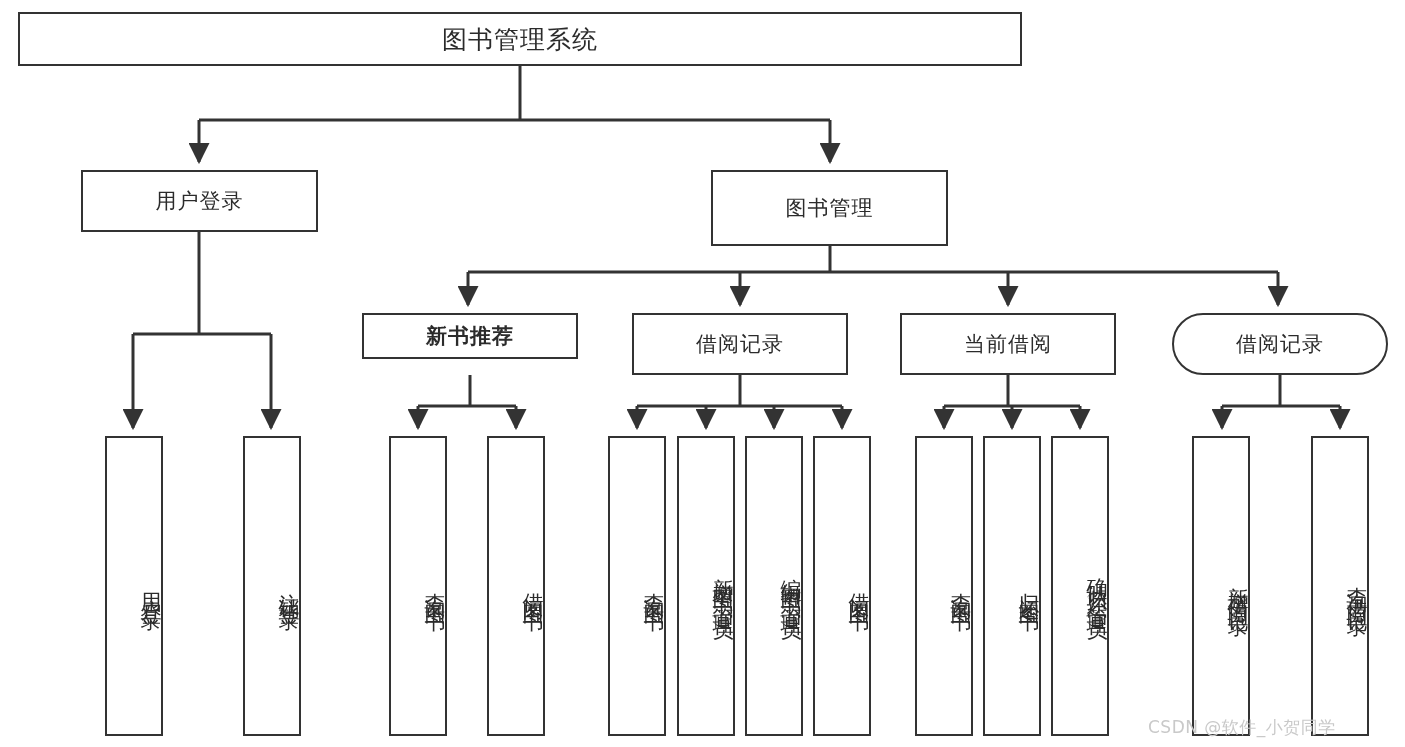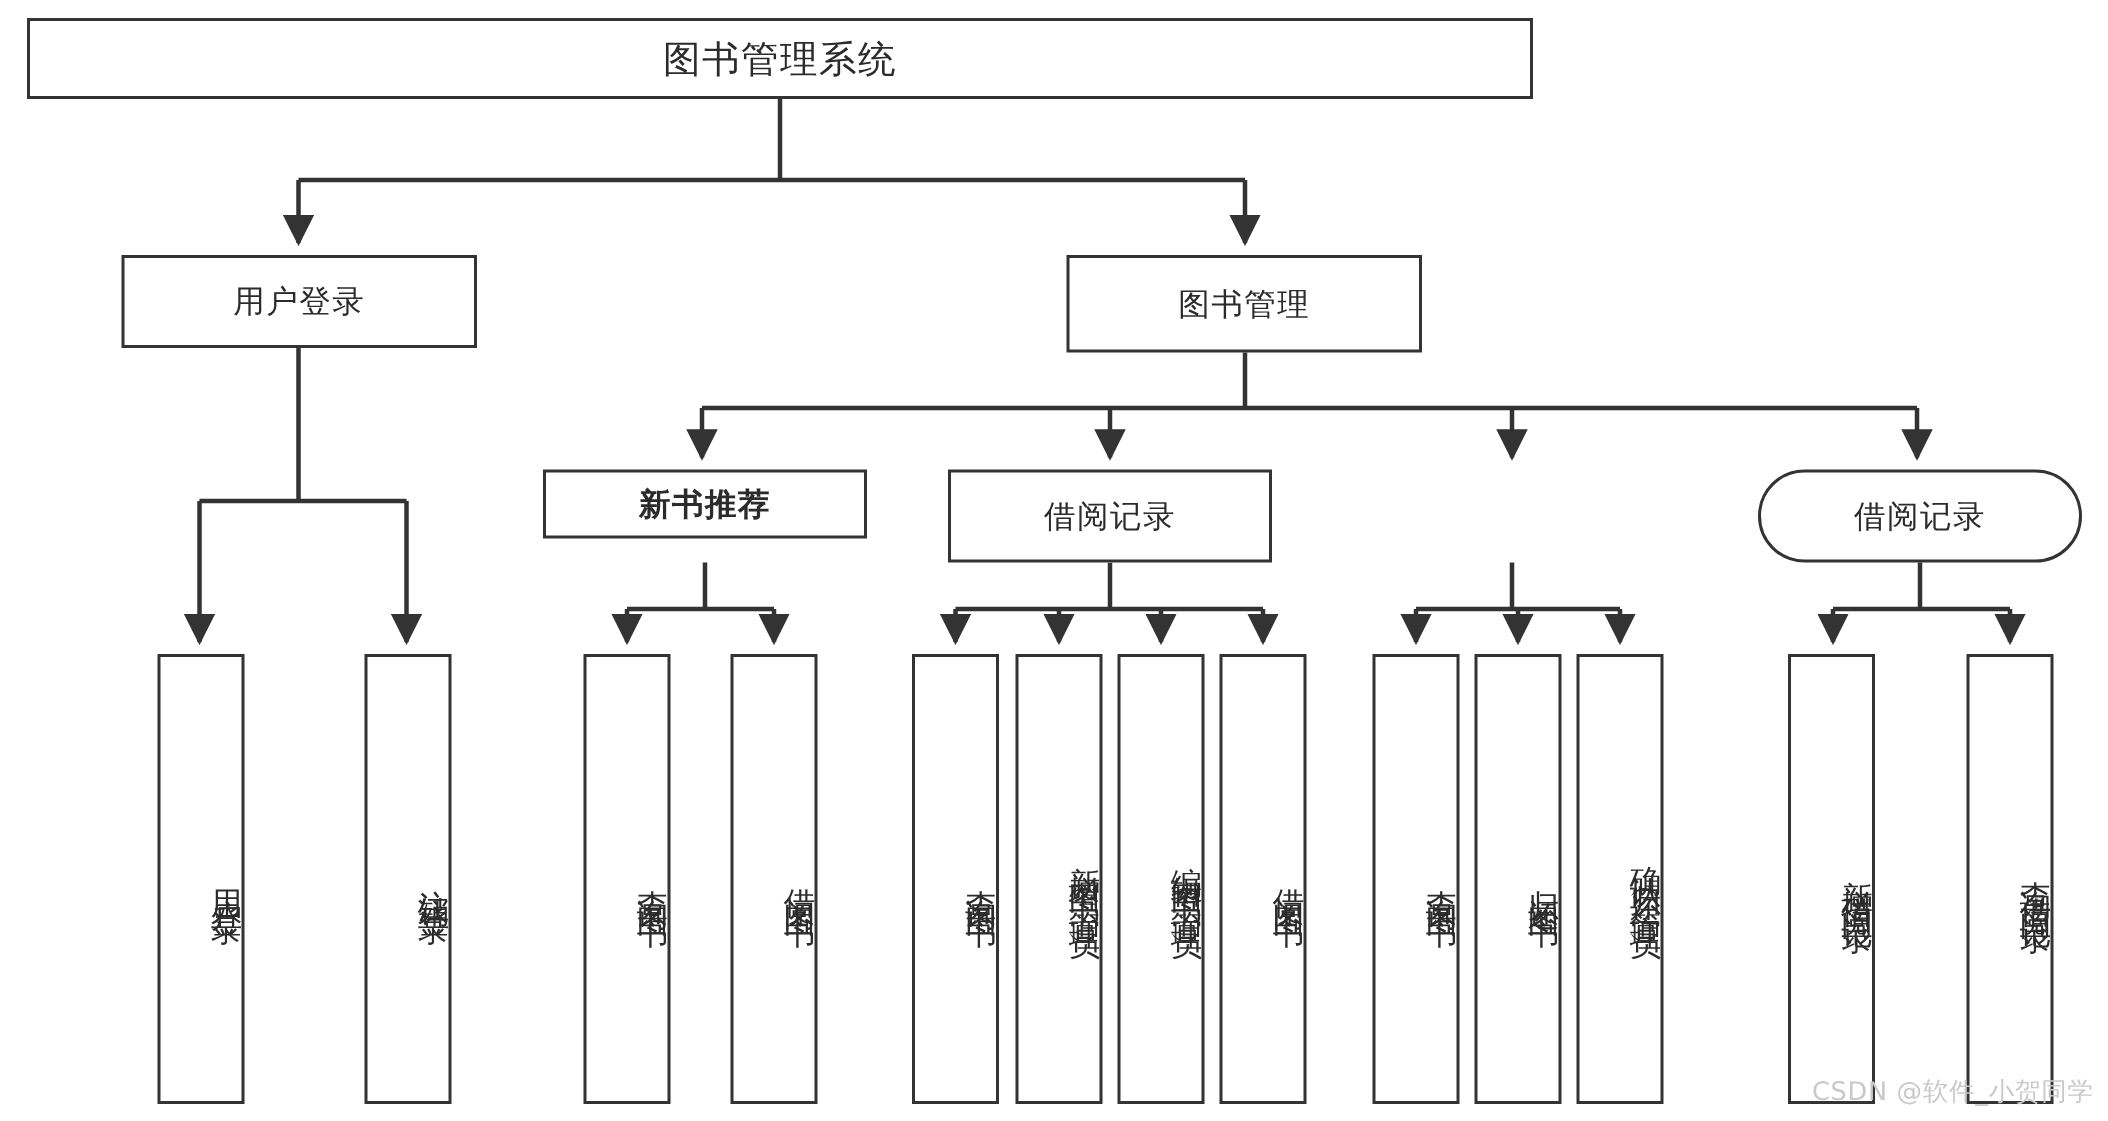--- a/index.html
+++ b/index.html
@@ -107,26 +107,27 @@
       <path d="M 1222 406 L 1340 406"></path>
       <path d="M 1222 406 L 1222 428" marker-end="url(#arrow)"></path>
       <path d="M 1340 406 L 1340 428" marker-end="url(#arrow)"></path>
     </g>
   </svg>
 
   <div class="node horiz" id="root-node" style="left:18px; top:12px; width:1004px; height:54px;">图书管理系统</div>
 
   <div class="node horiz" style="left:81px; top:170px; width:237px; height:62px;">用户登录</div>
 
-  <div class="node horiz" style="left:711px; top:170px; width:237px; height:65px;">图书管理</div>
+  <div class="node horiz" style="left:711px; top:170px; width:237px; height:76px;">图书管理</div>
 
   <div class="node horiz" style="left:362px; top:313px; width:216px; height:46px;font-weight:bold;">新书推荐</div>
 
   <div class="node horiz" style="left:632px; top:313px; width:216px; height:62px;">借阅记录</div>
 
+  <div class="node horiz" style="left:900px; top:313px; width:216px; height:62px;">当前借阅</div>
 
   <div class="node horiz" style="left:1172px; top:313px; width:216px; height:62px;border-radius:31px;">借阅记录</div>
 
   <div class="node vert" style="left:105px; top:436px; width:58px; height:300px;">用户登录</div>
 
   <div class="node vert" style="left:243px; top:436px; width:58px; height:300px;">注销登录</div>
 
   <div class="node vert" style="left:389px; top:436px; width:58px; height:300px;">查询图书</div>
 
   <div class="node vert" style="left:487px; top:436px; width:58px; height:300px;">借阅图书</div>
@@ -142,15 +143,15 @@
   <div class="node vert" style="left:915px; top:436px; width:58px; height:300px;">查询图书</div>
 
   <div class="node vert" style="left:983px; top:436px; width:58px; height:300px;">归还图书</div>
 
   <div class="node vert" style="left:1051px; top:436px; width:58px; height:300px;">确认归还（管理员）</div>
 
   <div class="node vert" style="left:1192px; top:436px; width:58px; height:300px;">新增借阅记录</div>
 
   <div class="node vert" style="left:1311px; top:436px; width:58px; height:300px;">查询借阅记录</div>
 
-  <div class="watermark" style="left:1208px; top:716px;">CSDN @软件_小贺同学</div>
+  <div class="watermark" style="left:1148px; top:716px;">CSDN @软件_小贺同学</div>
 
 </div>
 
 </body></html>

